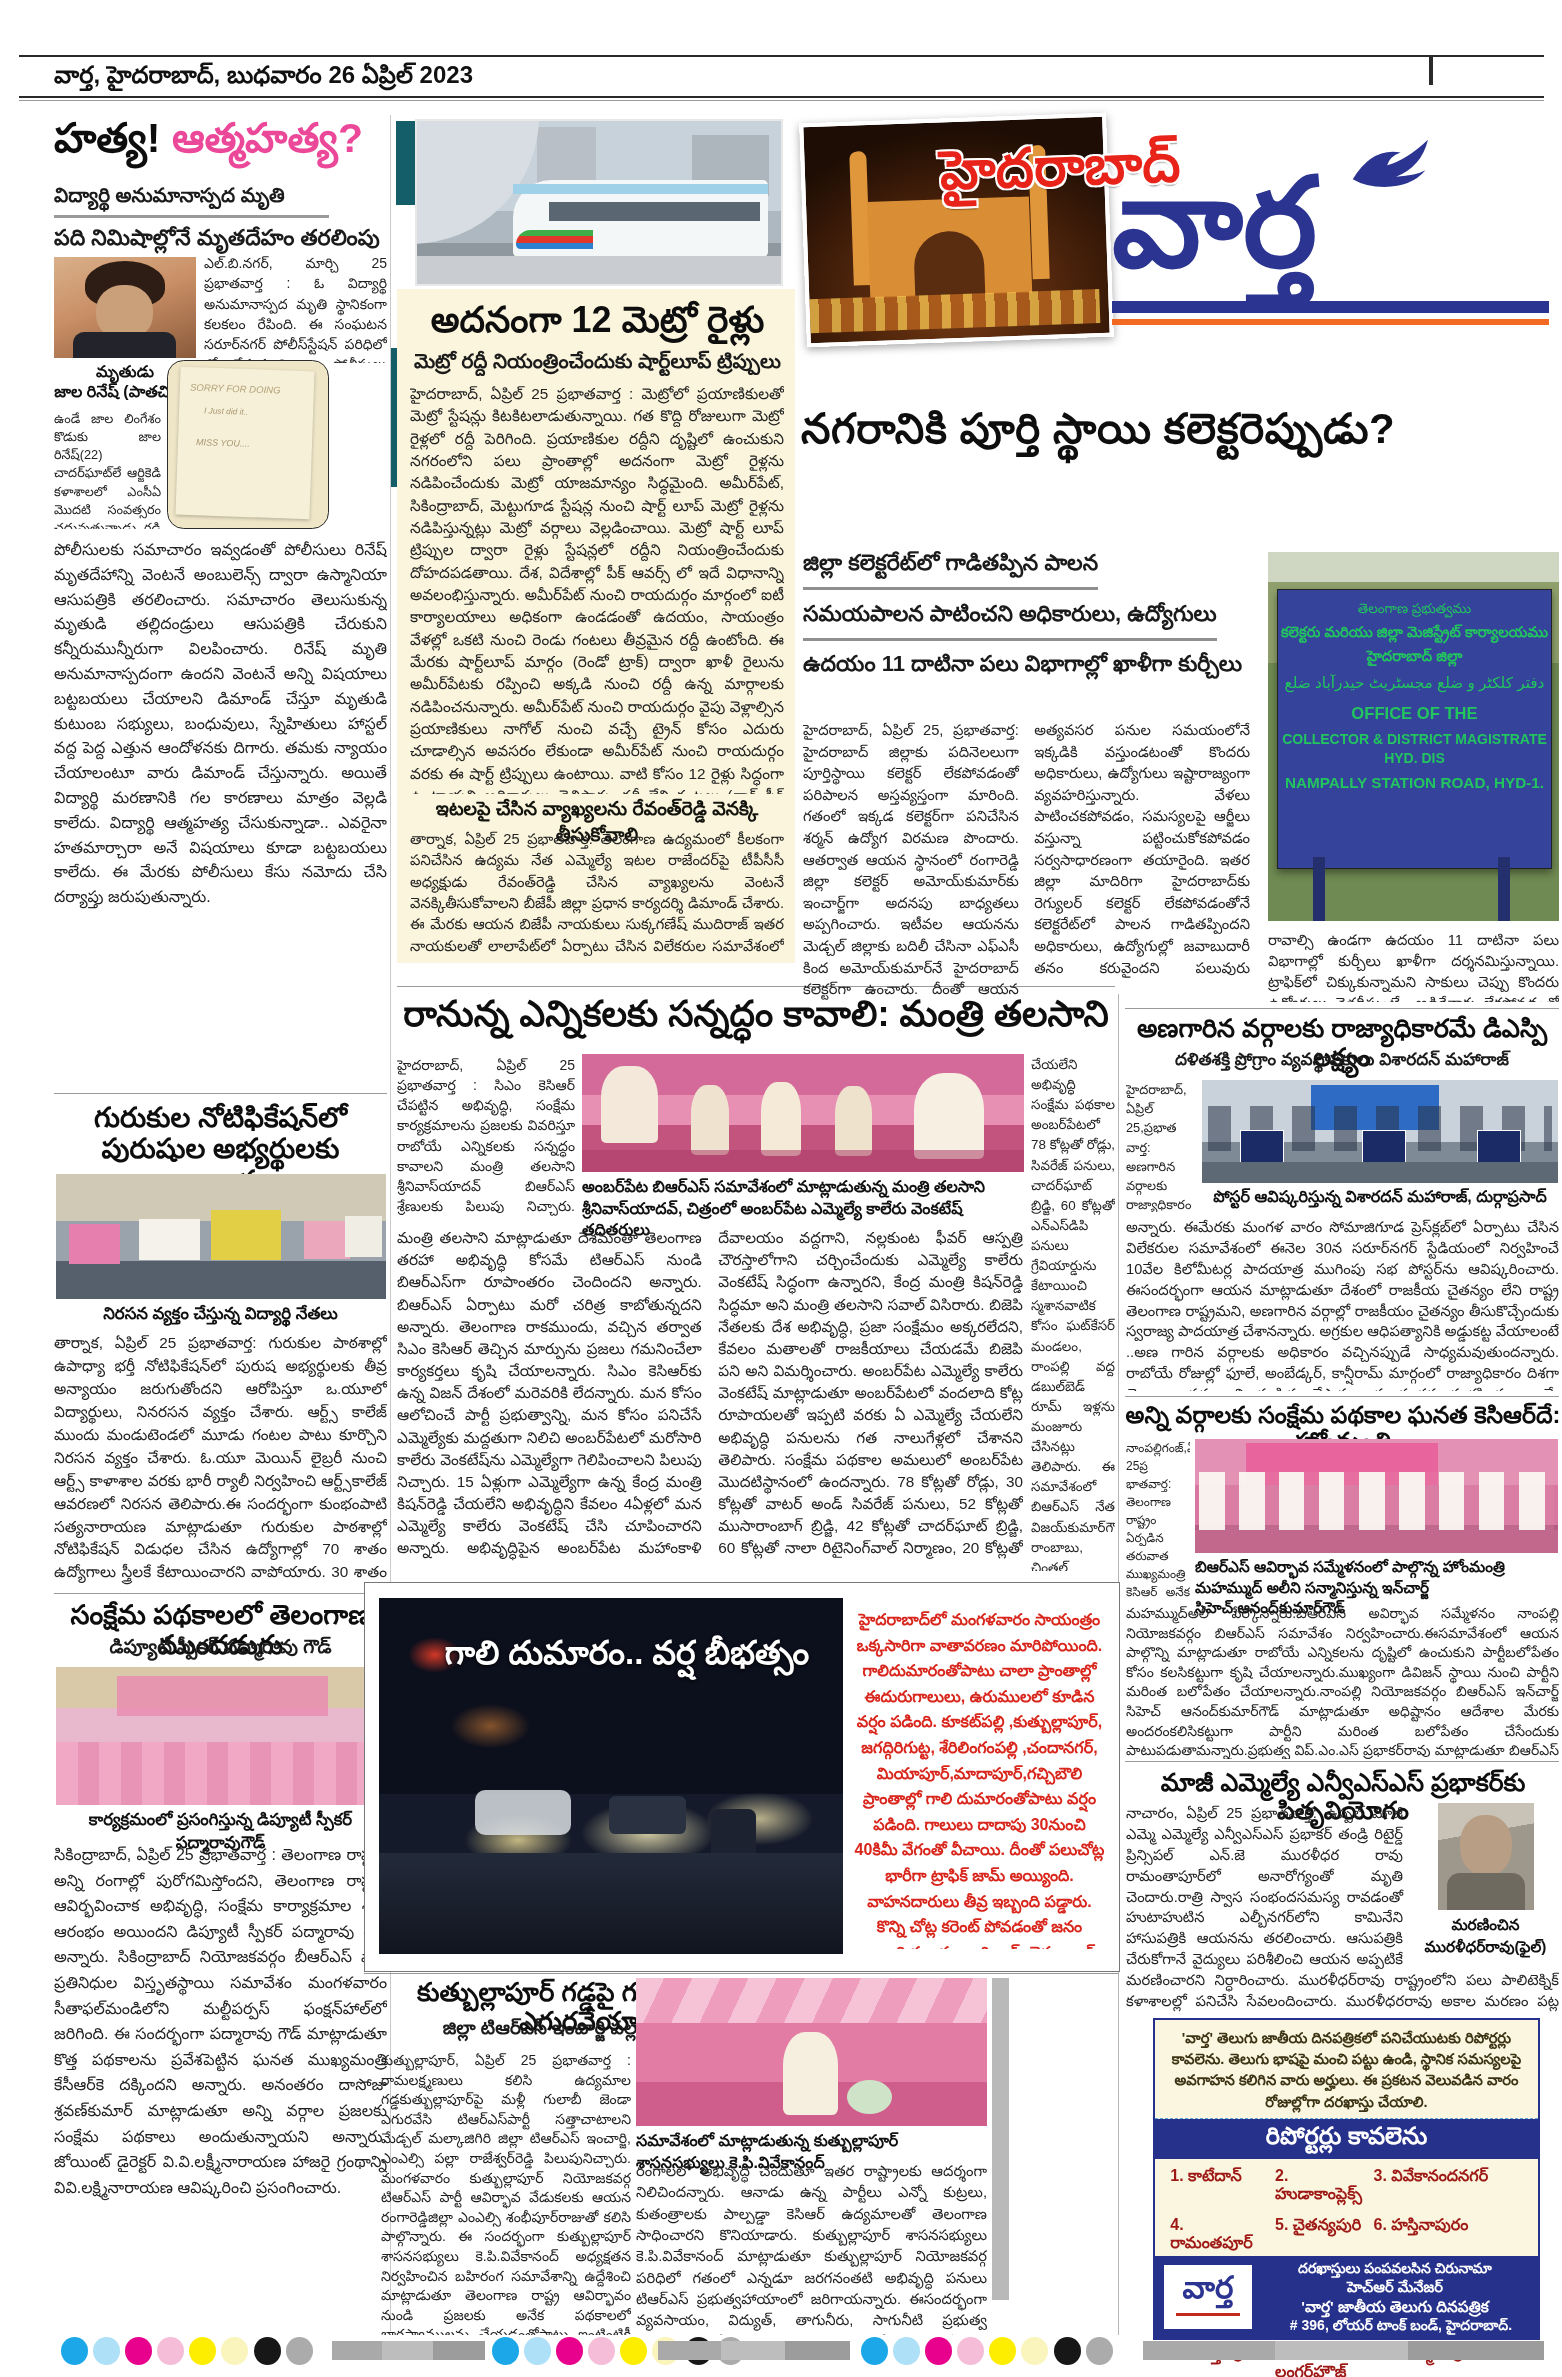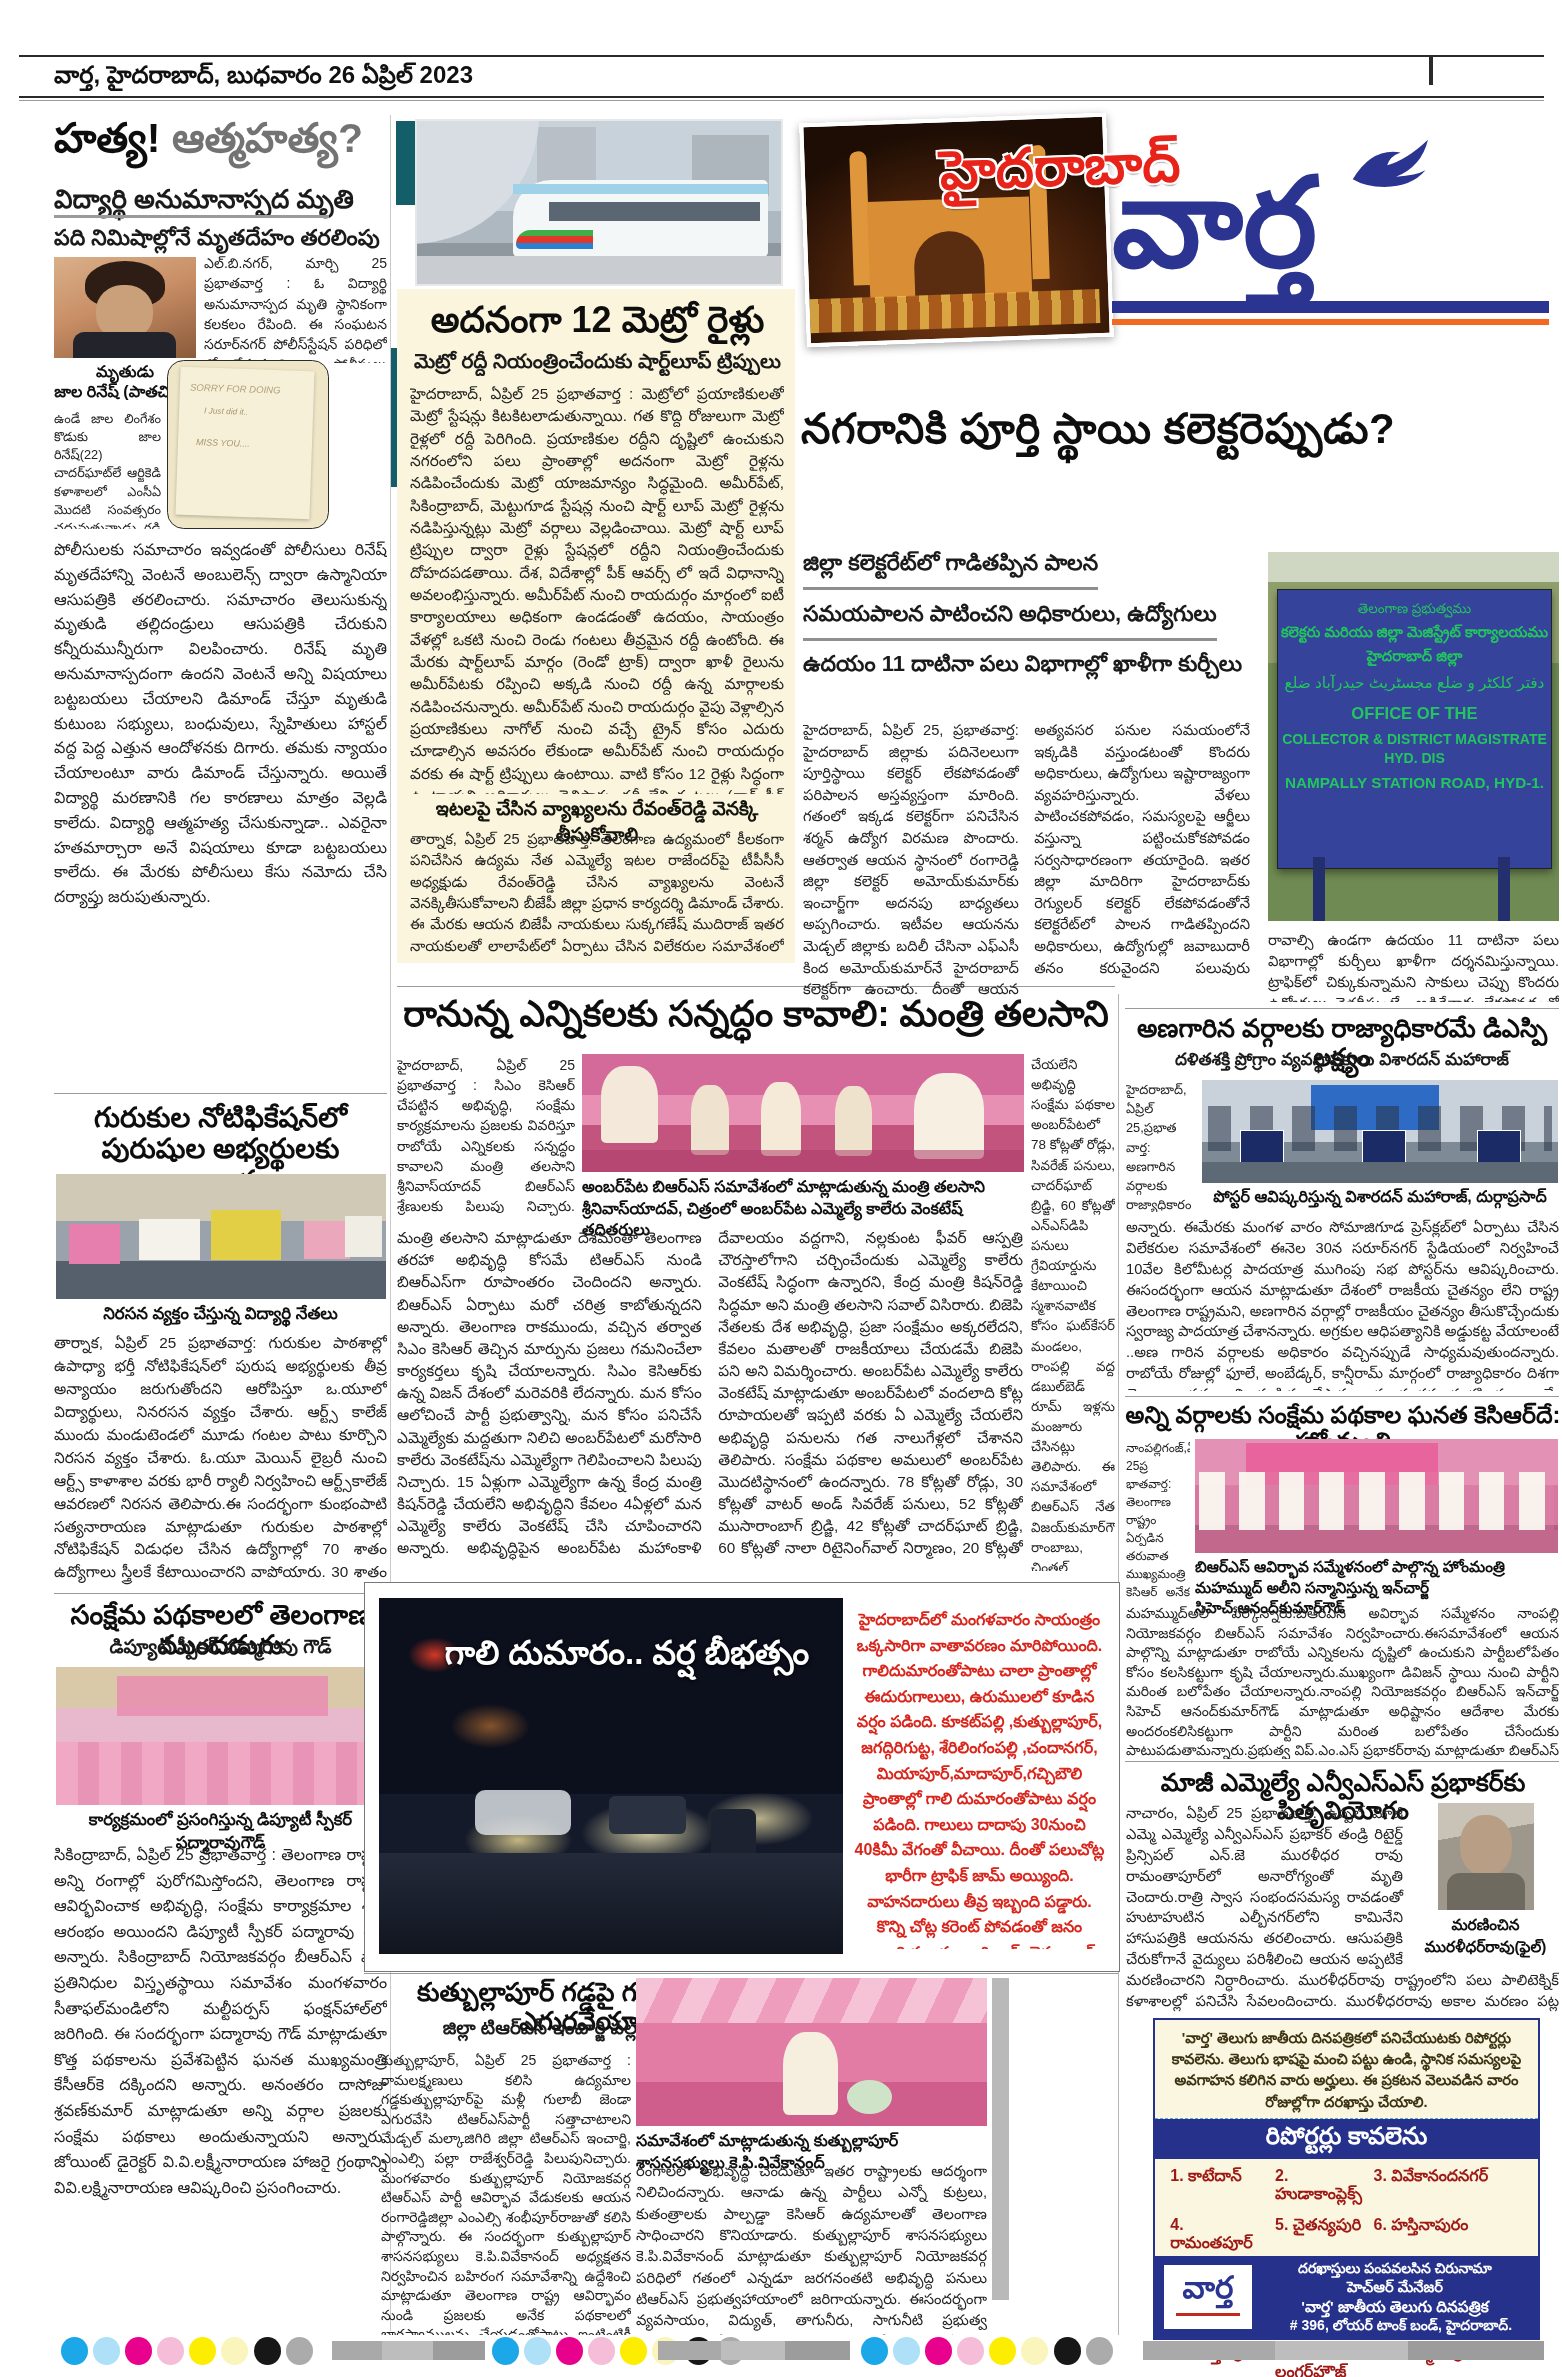--- a/index.html
+++ b/index.html
@@ -32,23 +32,23 @@
   <div class="abs" style="left:54px;top:61px;width:894px;font-size:24px;font-weight:bold;color:#111;">వార్త, హైదరాబాద్, బుధవారం 26 ఏప్రిల్ 2023</div>
   <div class="abs rule" style="left:1429px;top:56px;width:3.8px;height:29px;"></div>
   <div class="abs rule" style="left:19px;top:96px;width:1525px;height:1.9px;"></div>
   <div class="abs grule" style="left:19px;top:100px;width:1525px;height:0.6px;"></div>
 
   <div class="abs" style="left:390px;top:115px;width:0.6px;height:2216px;background:#c9c9c9;"></div>
   <div class="abs" style="left:1118px;top:994px;width:0.6px;height:1341px;background:#b5b5b5;"></div>
 
   <div class="abs hl" style="left:54px;top:116px;width:345px;font-size:41px;">
     <span style="color:#0d0d0d;">హత్య!</span>
-    <span style="color:#737373;text-align:right;">ఆత్మహత్య?</span>
-  </div>
-  <div class="abs deck" style="left:54px;top:184px;width:332px;font-size:26px;">విద్యార్థి అనుమానాస్పద మృతి</div>
+    <span style="color:#ec4899;text-align:right;">ఆత్మహత్య?</span>
+  </div>
+  <div class="abs deck" style="left:54px;top:184px;width:332px;font-size:20px;">విద్యార్థి అనుమానాస్పద మృతి</div>
   <div class="abs grule" style="left:54px;top:215px;width:275px;height:2.6px;"></div>
   <div class="abs deck" style="left:54px;top:225px;width:345px;font-size:22px;">పది నిమిషాల్లోనే మృతదేహం తరలింపు</div>
 
   <div class="ph" style="left:54px;top:257px;width:142px;height:101px;background:linear-gradient(160deg,#d9b08a 0%,#c98f66 45%,#8a5a3a 100%);">
     <div style="position:absolute;left:31px;top:3.8px;width:80px;height:47px;background:#2e1d14;border-radius:50% 50% 40% 40%;"></div>
     <div style="position:absolute;left:42px;top:28px;width:57px;height:55px;background:#caa07a;border-radius:46%;"></div>
     <div style="position:absolute;left:19px;top:75px;width:103px;height:28px;background:#23242b;border-radius:11.5px 11.5px 0 0;"></div>
   </div>
   <div class="abs jt" style="left:204px;top:253px;width:183px;height:110px;font-size:14px;line-height:1.45;">ఎల్.బి.నగర్, మార్చి 25 ప్రభాతవార్త : ఓ విద్యార్థి అనుమానాస్పద మృతి స్థానికంగా కలకలం రేపింది. ఈ సంఘటన సరూర్‌నగర్ పోలీస్‌స్టేషన్ పరిధిలో చోటుచేసుకుంది. పోలీసులు తెలిపిన వివరాల ప్రకారం.. నల్గొండ టౌన్‌లోని సూర్య వంశం కాలనీలో నివాసం</div>
 

